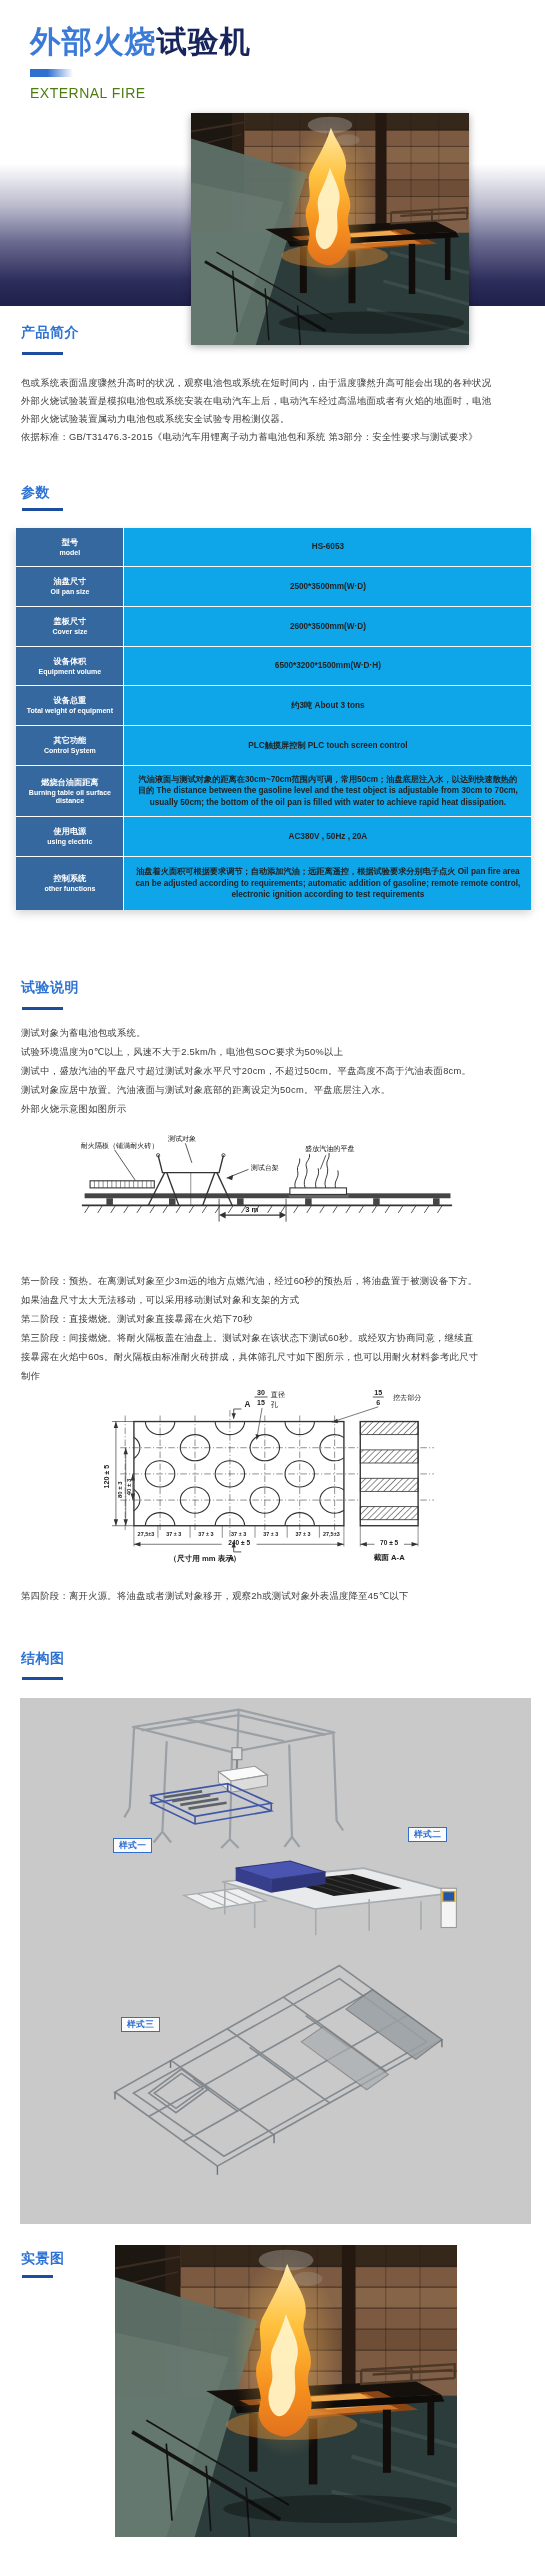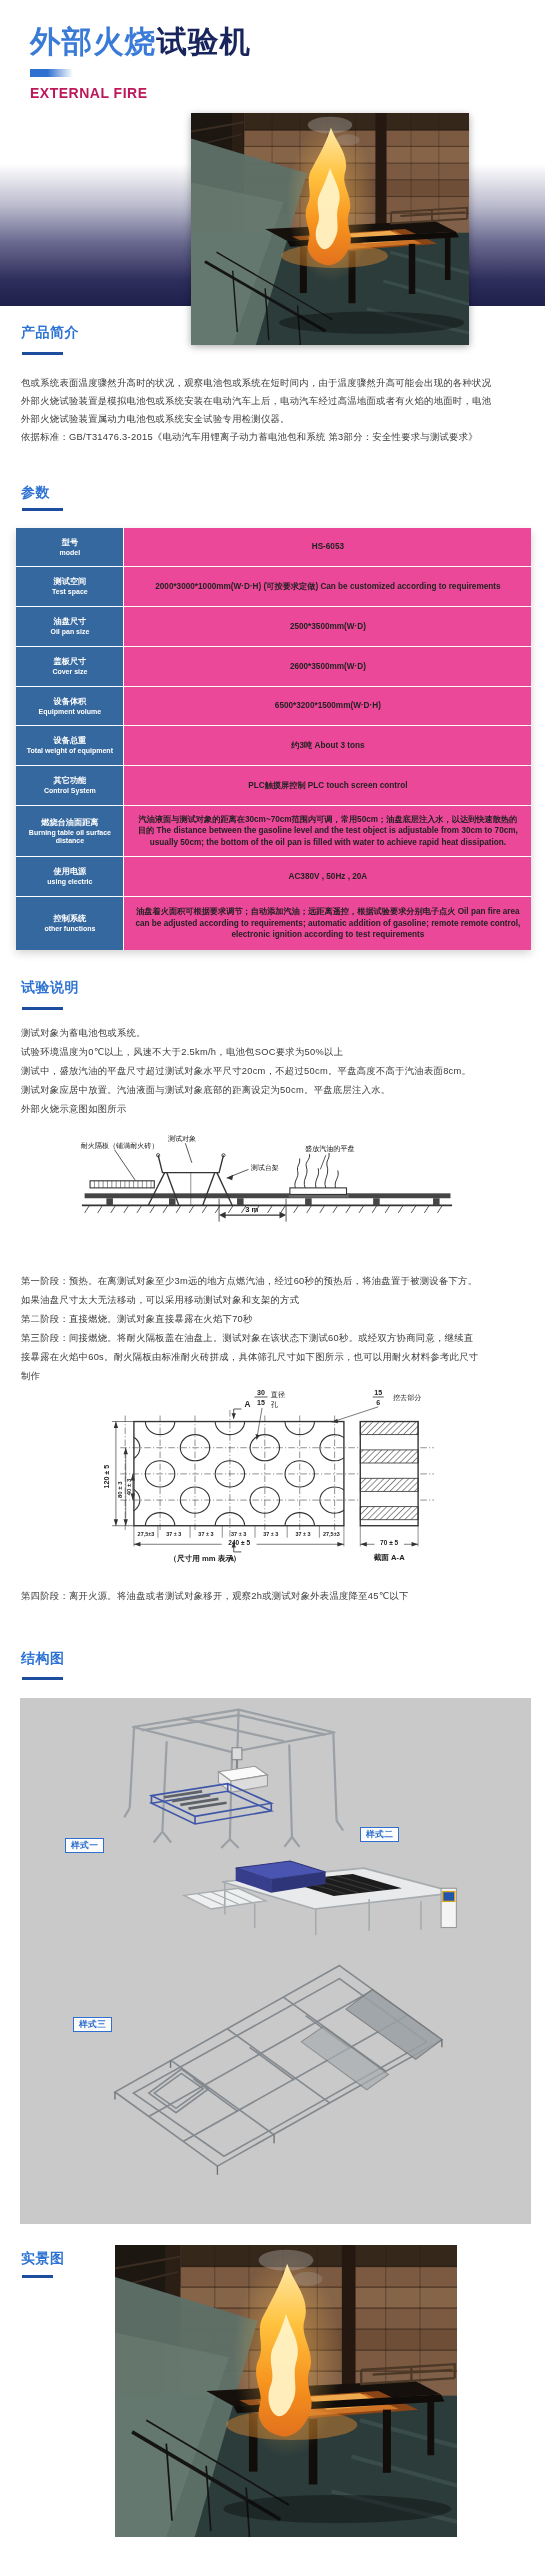--- a/index.html
+++ b/index.html
@@ -5,46 +5,46 @@
   html,body{margin:0;padding:0;background:#fff;}
   .page{position:relative;width:545px;height:2576px;background:#fff;overflow:hidden;
         font-family:"Liberation Sans","DejaVu Sans",sans-serif;padding-left:34px;}
   .abs{position:absolute;}
   
   .main-title{left:30px;top:22px;font-size:30.5px;font-weight:800;letter-spacing:1.1px;}
   .t-hi{color:#3a7bd8;}
   .t-rest{color:#17255c;}
   .title-bar{left:30px;top:69px;width:43px;height:8.2px;
              background:linear-gradient(to right,#2e6fd0 40%,#ffffff 100%);}
-  .subtitle{left:30px;top:85px;font-size:14px;font-weight:700;color:#be185d;letter-spacing:0.5px;}
+  .subtitle{left:30px;top:85px;font-size:14px;font-weight:400;color:#4d7c0f;letter-spacing:0.5px;}
   
   .hero-band{left:0;top:164px;width:545px;height:142px;
      background:linear-gradient(to bottom,#ffffff 0%,#b9b9cc 30%,#6a6a90 55%,#2e2e5c 82%,#1f1f4b 100%);}
   .hero-photo{left:191px;top:113px;width:278px;height:232px;box-shadow:0 2.2px 7.6px rgba(0,0,0,.35);}
   
   .sec-h{font-size:14px;font-weight:800;color:#2e73d3;letter-spacing:0.5px;}
   .sec-u{width:41px;height:3.3px;background:#1c4d9e;}
   
   .btxt{font-size:9.3px;color:#3a3a3a;letter-spacing:0.3px;line-height:18px;white-space:nowrap;}
   .btxt2{font-size:9.3px;color:#3a3a3a;letter-spacing:0.3px;line-height:19px;white-space:nowrap;}
   .btxt3{font-size:9.3px;color:#3a3a3a;letter-spacing:0.3px;line-height:19px;white-space:nowrap;}
   
   .param-table{left:16.4px;top:528px;width:515px;box-shadow:0 4.4px 8.7px rgba(0,0,0,.18);}
   .prow{display:flex;box-sizing:border-box;border-top:1.6px solid #fff;}
   .prow:first-child{border-top:none;}
   .pl{width:108px;box-sizing:border-box;background:#35689f;color:#fff;border-right:1.6px solid #fff;
       display:flex;flex-direction:column;align-items:center;justify-content:center;text-align:center;}
   .pl .cn{font-size:8.2px;font-weight:700;text-align:center;}
   .pl .en{font-size:7px;font-weight:700;margin-top:1.1px;line-height:8.2px;}
-  .pv{flex:1;background:#ec4899;display:flex;align-items:center;justify-content:center;
+  .pv{flex:1;background:#0ea5e9;display:flex;align-items:center;justify-content:center;
       text-align:center;padding:0 11px;font-size:8.2px;font-weight:700;color:#222;line-height:11.5px;}
   
   .panel{left:20px;top:1698px;width:511px;height:526px;background:#c9c9c9;}
   .style-tag{background:rgba(255,255,255,.95);border:1.1px solid #2e6fd0;color:#2e6fd0;
-      font-size:8.7px;font-weight:800;padding:0.5px 4.9px;letter-spacing:0.5px;}
+      font-size:8.7px;font-weight:800;padding:0.5px 4.9px;letter-spacing:0.5px;margin-left:48px;}
   .real-photo{left:115px;top:2245px;width:342px;height:292px;}
   svg text{font-family:"Liberation Sans","DejaVu Sans",sans-serif;}
 </style>
 </head>
 <body>
 
 <svg width="0" height="0" style="position:absolute">
   <defs>
     <linearGradient id="gFlame" x1="0" y1="0" x2="0" y2="1">
       <stop offset="0" stop-color="#ffe9a8"></stop>
@@ -148,27 +148,20 @@
 
   <div class="abs sec-h" style="left:21px;top:484px">参数</div>
   <div class="abs sec-u" style="left:22px;top:508px"></div>
   <div class="abs param-table">
     <div class="prow" style="height:38px">
       <div class="pl">
           <div class="cn">型号</div>
           <div class="en">model</div>
         </div>
       <div class="pv">HS-6053</div>
-    </div>
-    <div class="prow" style="height:40px">
-      <div class="pl">
-          <div class="cn">测试空间</div>
-          <div class="en">Test space</div>
-        </div>
-      <div class="pv">2000*3000*1000mm(W·D·H) (可按要求定做) Can be customized according to requirements</div>
     </div>
     <div class="prow" style="height:40px">
       <div class="pl">
           <div class="cn">油盘尺寸</div>
           <div class="en">Oil pan size</div>
         </div>
       <div class="pv">2500*3500mm(W·D)</div>
     </div>
     <div class="prow" style="height:40px">
       <div class="pl">

